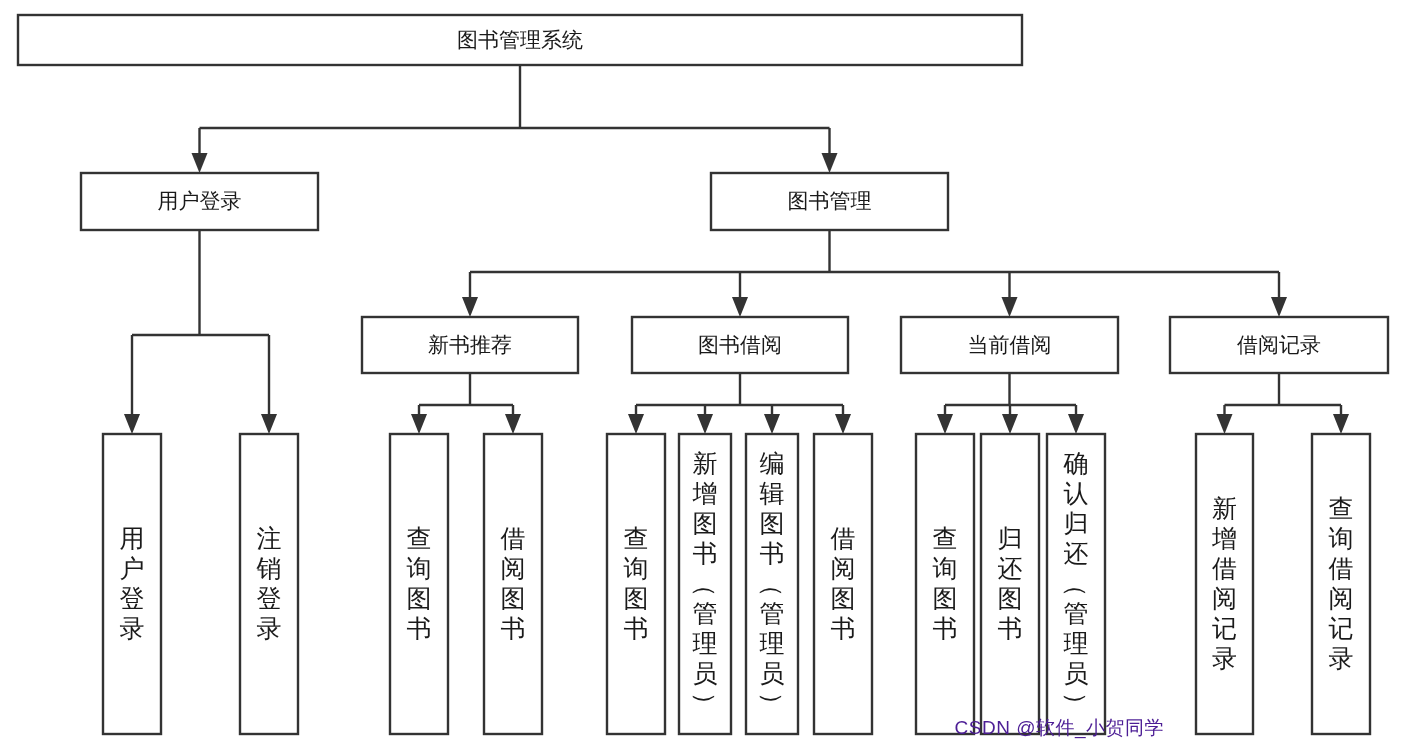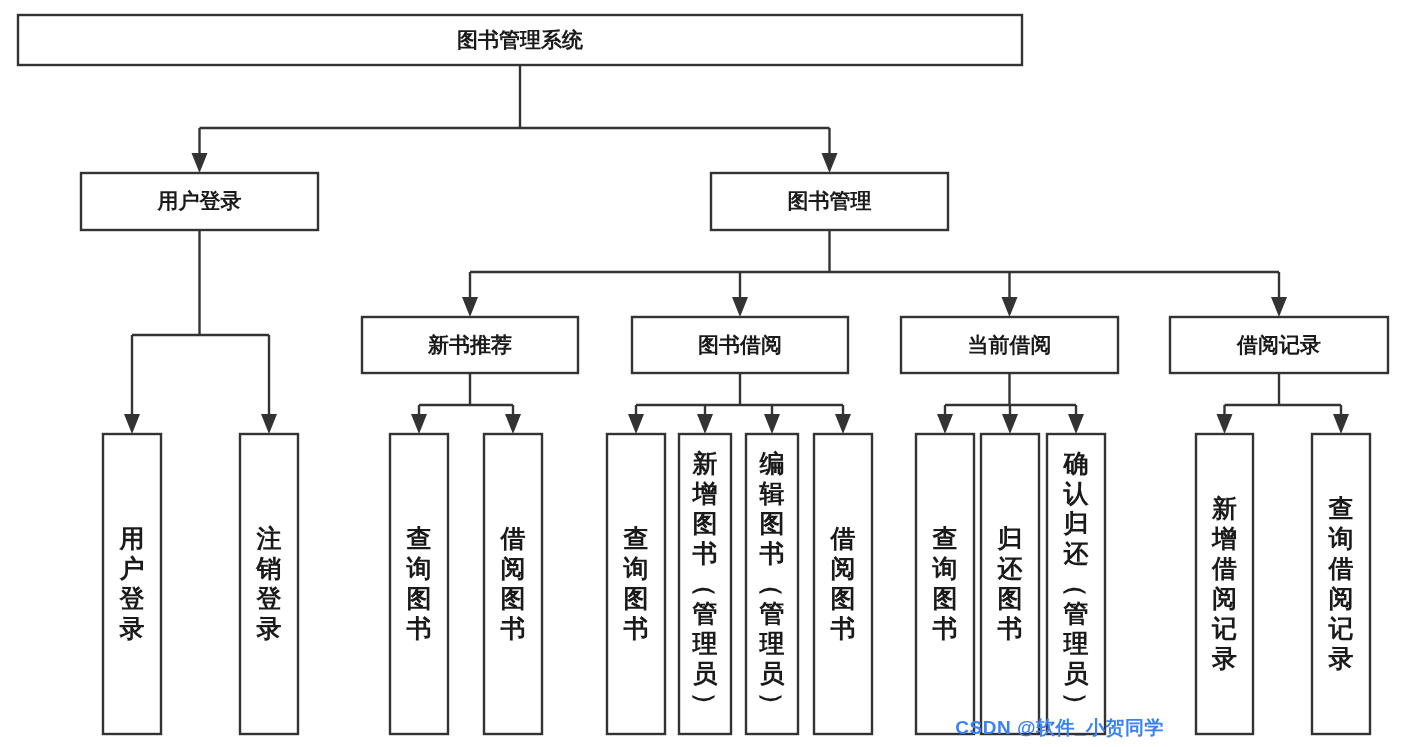--- a/index.html
+++ b/index.html
@@ -12,21 +12,20 @@
     width: 1405px;
     height: 747px;
     font-family: "Liberation Sans", "DejaVu Sans", sans-serif;
     overflow: hidden;
   }
   #diagram-root {
     position: relative;
     width: 1172px;
     height: 747px;
     background: #ffffff;
-    font-weight: bold;
   }
   svg.diagram-canvas {
     position: absolute;
     left: 0;
     top: 0;
     width: 1405px;
     height: 747px;
     display: block;
   }
   .node-box {
@@ -58,21 +57,21 @@
   .arrow-head {
     fill: #333333;
     stroke: none;
   }
   .watermark-text {
     position: absolute;
     right: 8px;
     bottom: 6px;
     font-family: "Liberation Sans", "DejaVu Sans", sans-serif;
     font-size: 19px;
-    color: #3b82f6;
+    color: #4c1d95;
     white-space: nowrap;
     letter-spacing: 0.5px;
     user-select: none;
   }
 </style>
 </head>
 <body>
 
 <div id="diagram-root">
   <svg class="diagram-canvas" viewBox="0 0 1405 747">

